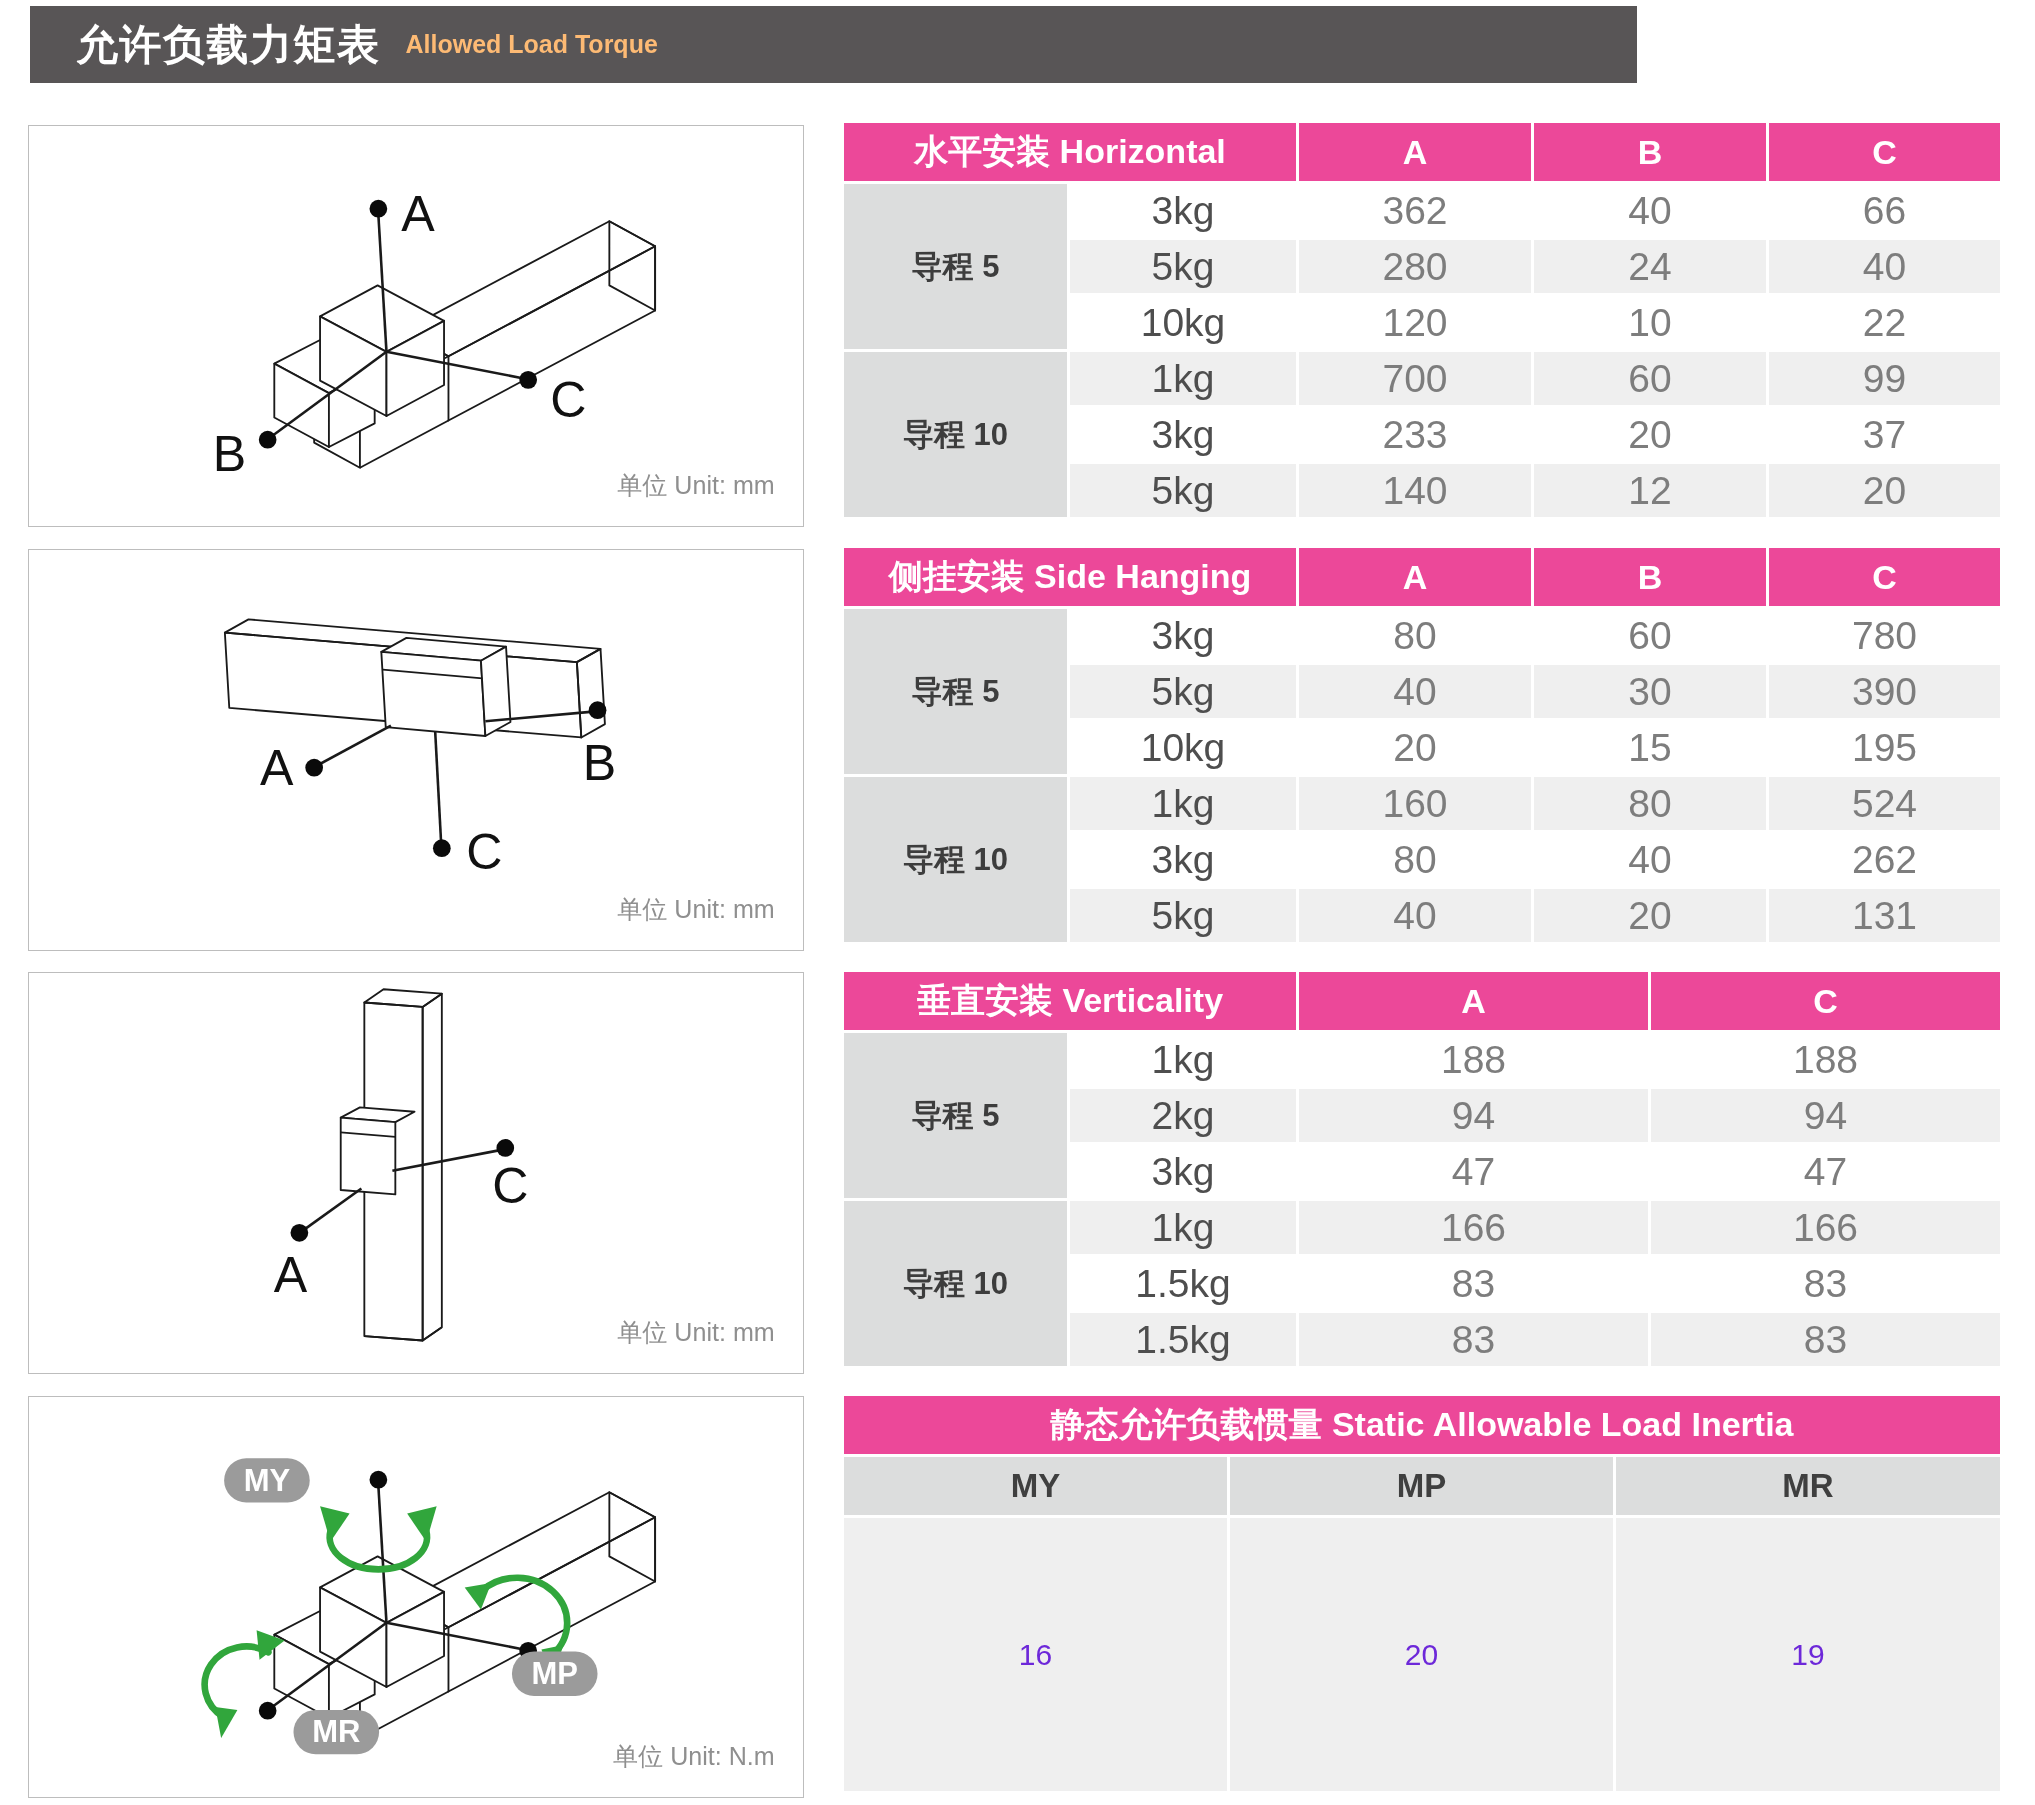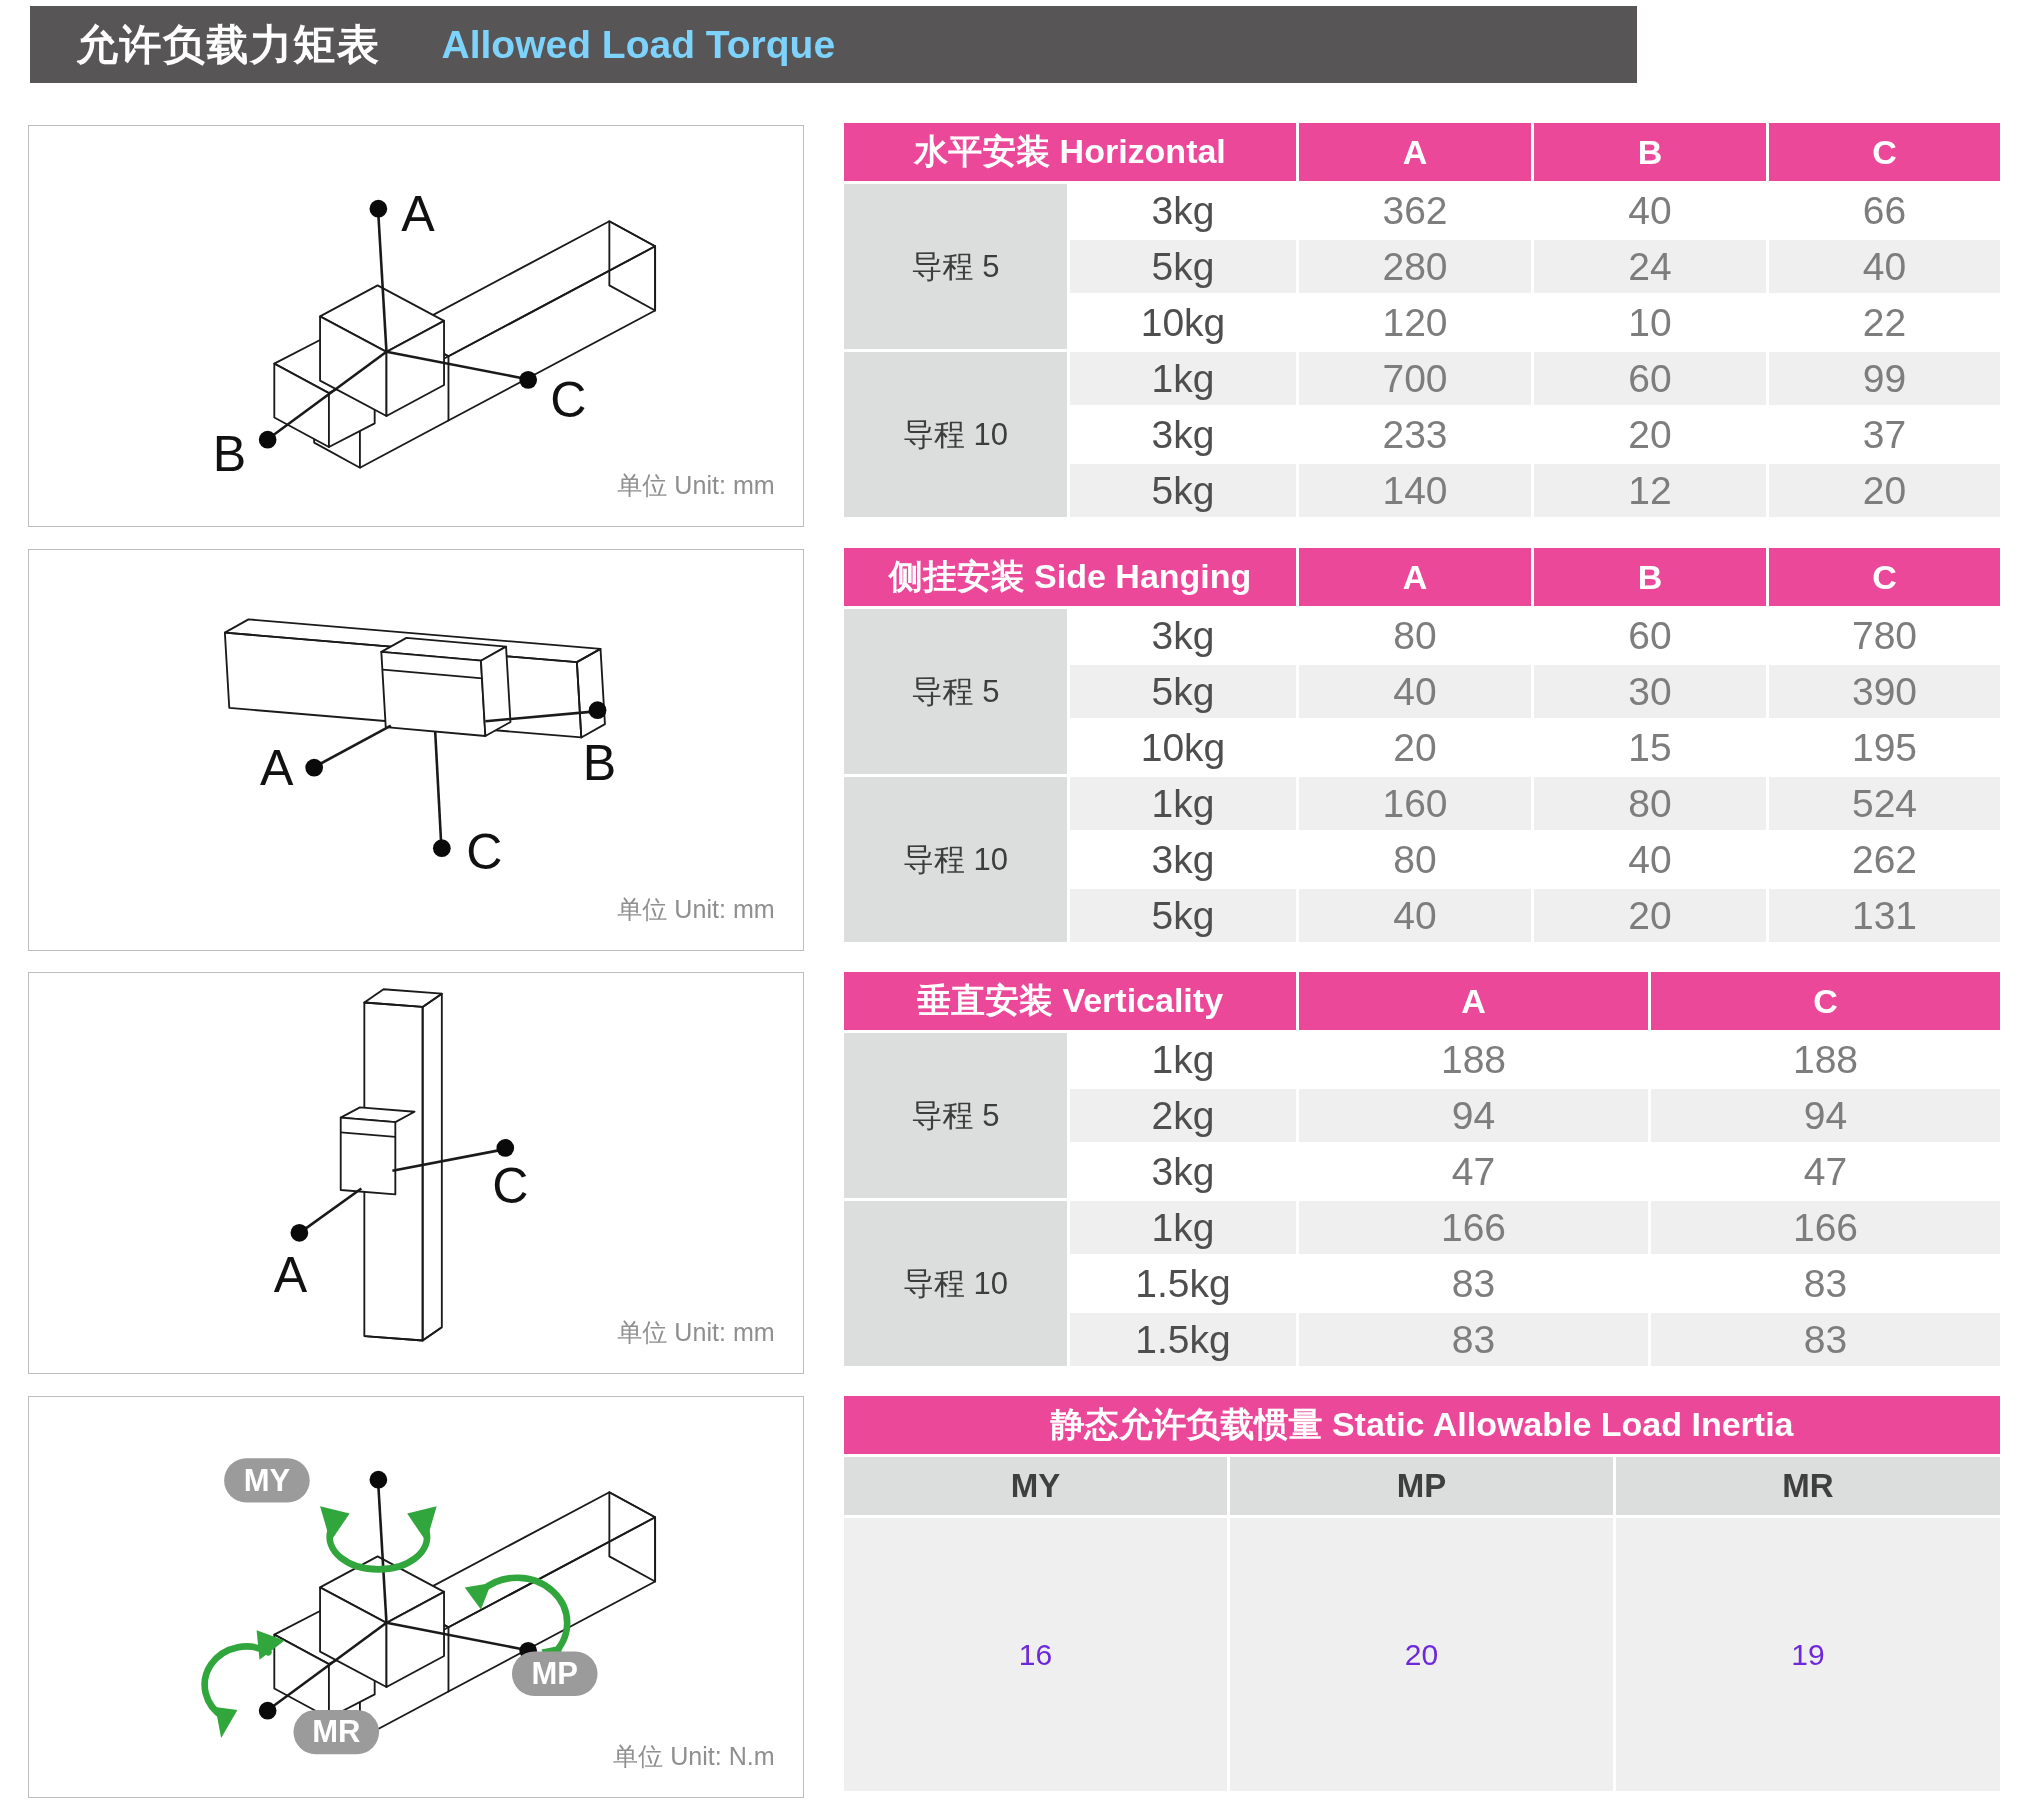--- a/index.html
+++ b/index.html
@@ -2,21 +2,21 @@
 <html style="font-size:12px"><head>
 <meta charset="utf-8">
 <style>
   html,body{margin:0;padding:0;background:#ffffff;}
   body{width:2035px;height:1805px;position:relative;font-family:"Liberation Sans",sans-serif;}
 
   
   .titlebar{position:absolute;left:30px;top:6px;width:1607px;height:77px;background:#585556;
     display:flex;align-items:center;gap:25px;padding-left:46px;box-sizing:border-box;}
   .title-zh{color:#ffffff;font-size:42px;font-weight:bold;letter-spacing:1.5px;}
-  .title-en{color:#7dd3fc;font-size:39px;font-weight:bold;margin-left:36px;}
+  .title-en{color:#fdba74;font-size:25px;font-weight:bold;}
 
   
   .dbox{position:absolute;left:28px;width:776px;height:402px;background:#ffffff;
     border:1.5px solid #bdbdbd;box-sizing:border-box;}
   .dbox svg{width:100%;height:100%;display:block;}
   .wire path,.wire line{fill:none;stroke:#1a1a1a;stroke-width:2.5;stroke-linejoin:round;}
   .wire path.wf{fill:#ffffff;}
   .axis{stroke:#1a1a1a;stroke-width:3.5;}
   .dot{fill:#0a0a0a;}
   .ptlabel{font-size:68px;fill:#111111;}
@@ -30,21 +30,21 @@
   .tbl{position:absolute;left:844px;width:1155px;display:grid;column-gap:3px;row-gap:3px;}
   .t5{grid-template-columns:223px 226px 232px 232px 231px;grid-template-rows:58px repeat(6,53px);}
   .t4c{grid-template-columns:223px 226px 349px 349px;grid-template-rows:58px repeat(6,53px);}
   .t3c{grid-template-columns:383px 383px 384px;grid-template-rows:58px 58px 273px;}
   .tpos1{top:123px;} .tpos2{top:548px;} .tpos3{top:972px;} .tpos4{top:1396px;}
 
   .tbl > div{display:flex;align-items:center;justify-content:center;}
   .th{background:#ec4899;color:#ffffff;font-weight:bold;font-size:34px;}
   .th-title{grid-column:span 2;}
   .th-title3{grid-column:span 3;}
-  .lead{background:#dcdddd;grid-row:span 3;color:#3d3d3d;font-weight:normal;font-size:31px;}
+  .lead{background:#dcdddd;grid-row:span 3;color:#3d3d3d;font-weight:bold;font-size:31px;}
   .cell{font-size:39px;color:#7d7d7d;}
   .load{color:#4e4e4e;}
   .rw{background:#ffffff;}
   .re{background:#efefef;text-align:center;}
   .subth{background:#dcdddd;color:#3f3f3f;font-weight:bold;font-size:33px;}
   .bigcell{background:#efefef;color:#6d28d9;font-size:30px;}
 </style>
 </head>
 <body>
 

